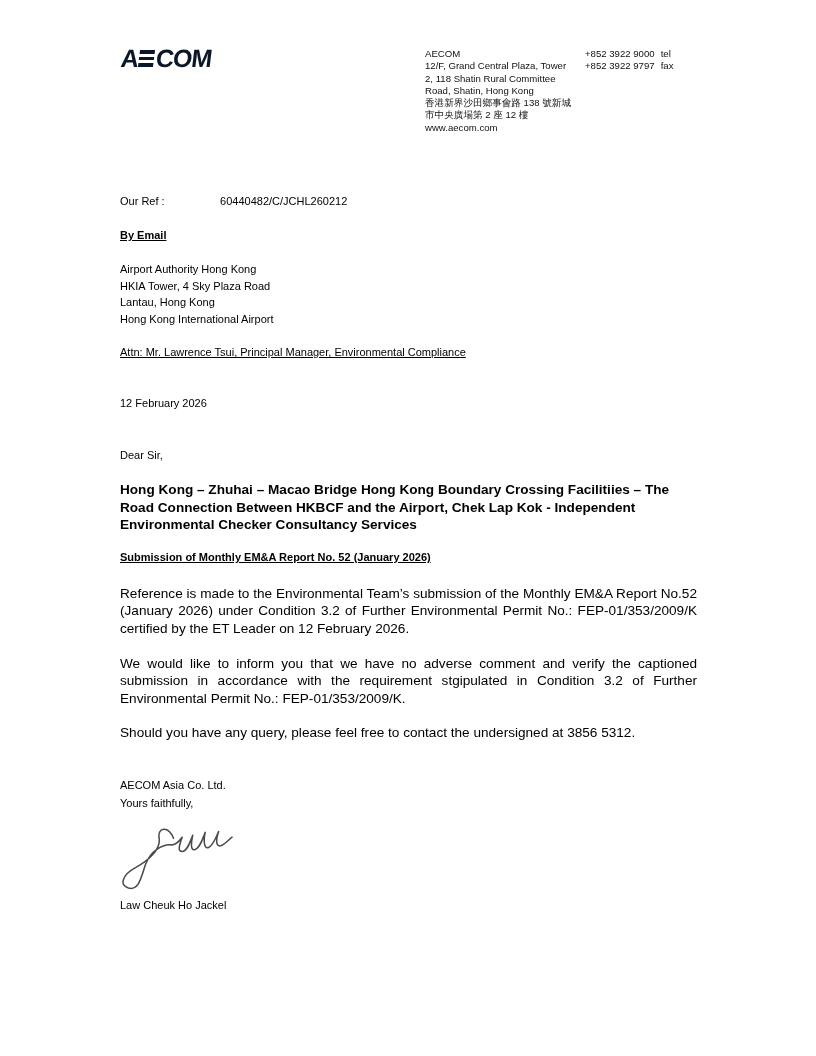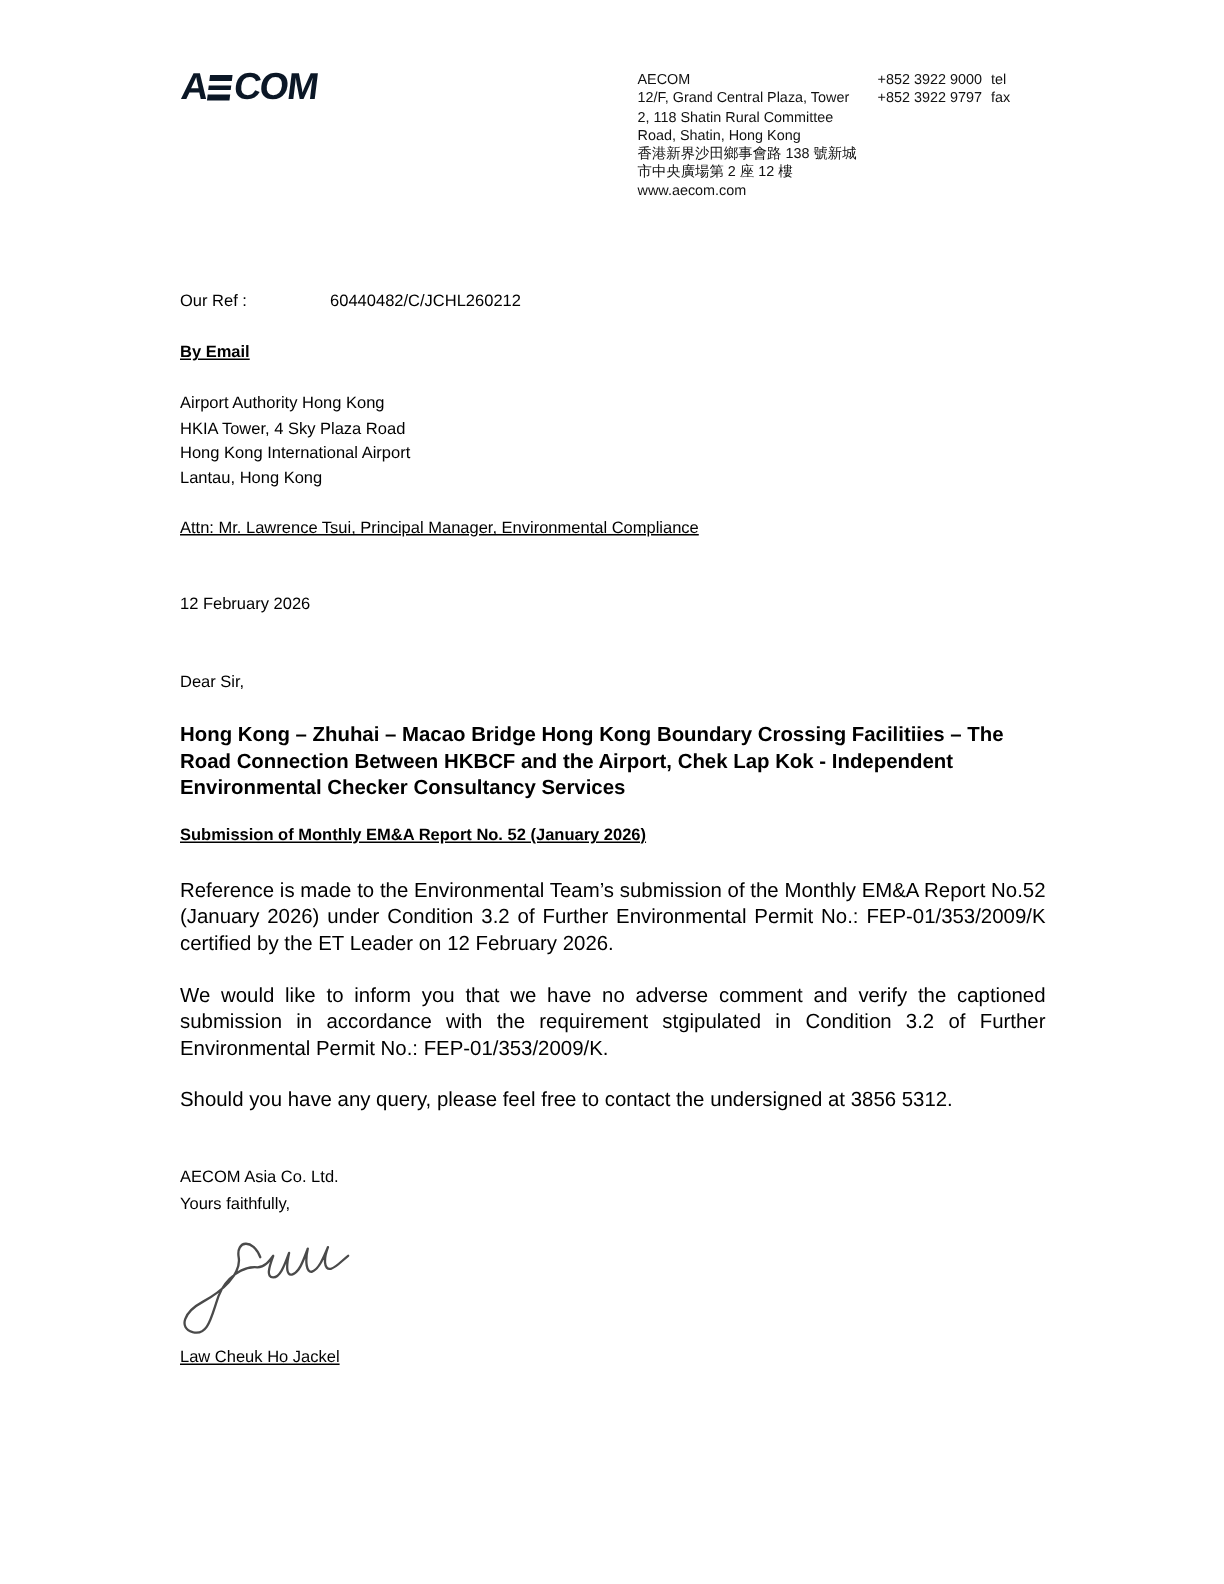--- a/index.html
+++ b/index.html
@@ -127,22 +127,22 @@
   <div class="line-block" style="top:193px;">
     <span class="ref-label">Our Ref :</span>
     <span>60440482/C/JCHL260212</span>
   </div>
 
   <div class="line-block bold underline" style="top:227px; width:auto;">By Email</div>
 
   <div class="line-block" style="top:261px;">
     <div>Airport Authority Hong Kong</div>
     <div>HKIA Tower, 4 Sky Plaza Road</div>
+    <div>Lantau, Hong Kong</div>
     <div>Hong Kong International Airport</div>
-    <div>Lantau, Hong Kong</div>
   </div>
 
   <div class="line-block underline" style="top:344px;">Attn: Mr. Lawrence Tsui, Principal Manager, Environmental Compliance</div>
 
   <div class="line-block" style="top:395px;">12 February 2026</div>
 
   <div class="line-block" style="top:447px;">Dear Sir,</div>
 
   <div class="para bold subject" style="top:481px;">Hong Kong – Zhuhai – Macao Bridge Hong Kong Boundary Crossing Facilitiies – The Road Connection Between HKBCF and the Airport, Chek Lap Kok - Independent Environmental Checker Consultancy Services</div>
   <div class="line-block bold" style="top:549px;">
@@ -157,17 +157,17 @@
     <div>AECOM Asia Co. Ltd.</div>
     <div>Yours faithfully,</div>
   </div>
 
   <div class="signature-wrap">
     <svg width="140" height="72" viewBox="0 0 140 75" xmlns="http://www.w3.org/2000/svg">
       <path d="M57 21 C52 8 40 9 42 21 C44 33 30 45 17 52 C4 59 0 70 10 73 C21 76 23 62 28 48 C33 35 45 27 55 28 C60 28 63 24 66 20 C63 28 61 35 66 35 C71 35 74 26 77 18 C75 27 75 34 79 33 C84 32 87 23 90 15 C88 24 89 32 93 31 C98 29 101 21 104 14 C101 22 101 30 106 29 C110 28 114 23 118 20" fill="none" stroke="#4a4a4a" stroke-width="1.6" stroke-linecap="round" stroke-linejoin="round"></path>
     </svg>
   </div>
 
-  <div class="line-block" style="top:897px; line-height:17.5px;text-decoration:underline;">
+  <div class="line-block" style="top:897px; line-height:17.5px;">
     <div>Law Cheuk Ho Jackel</div>
   </div>
 
 </div>
 
 </body></html>

